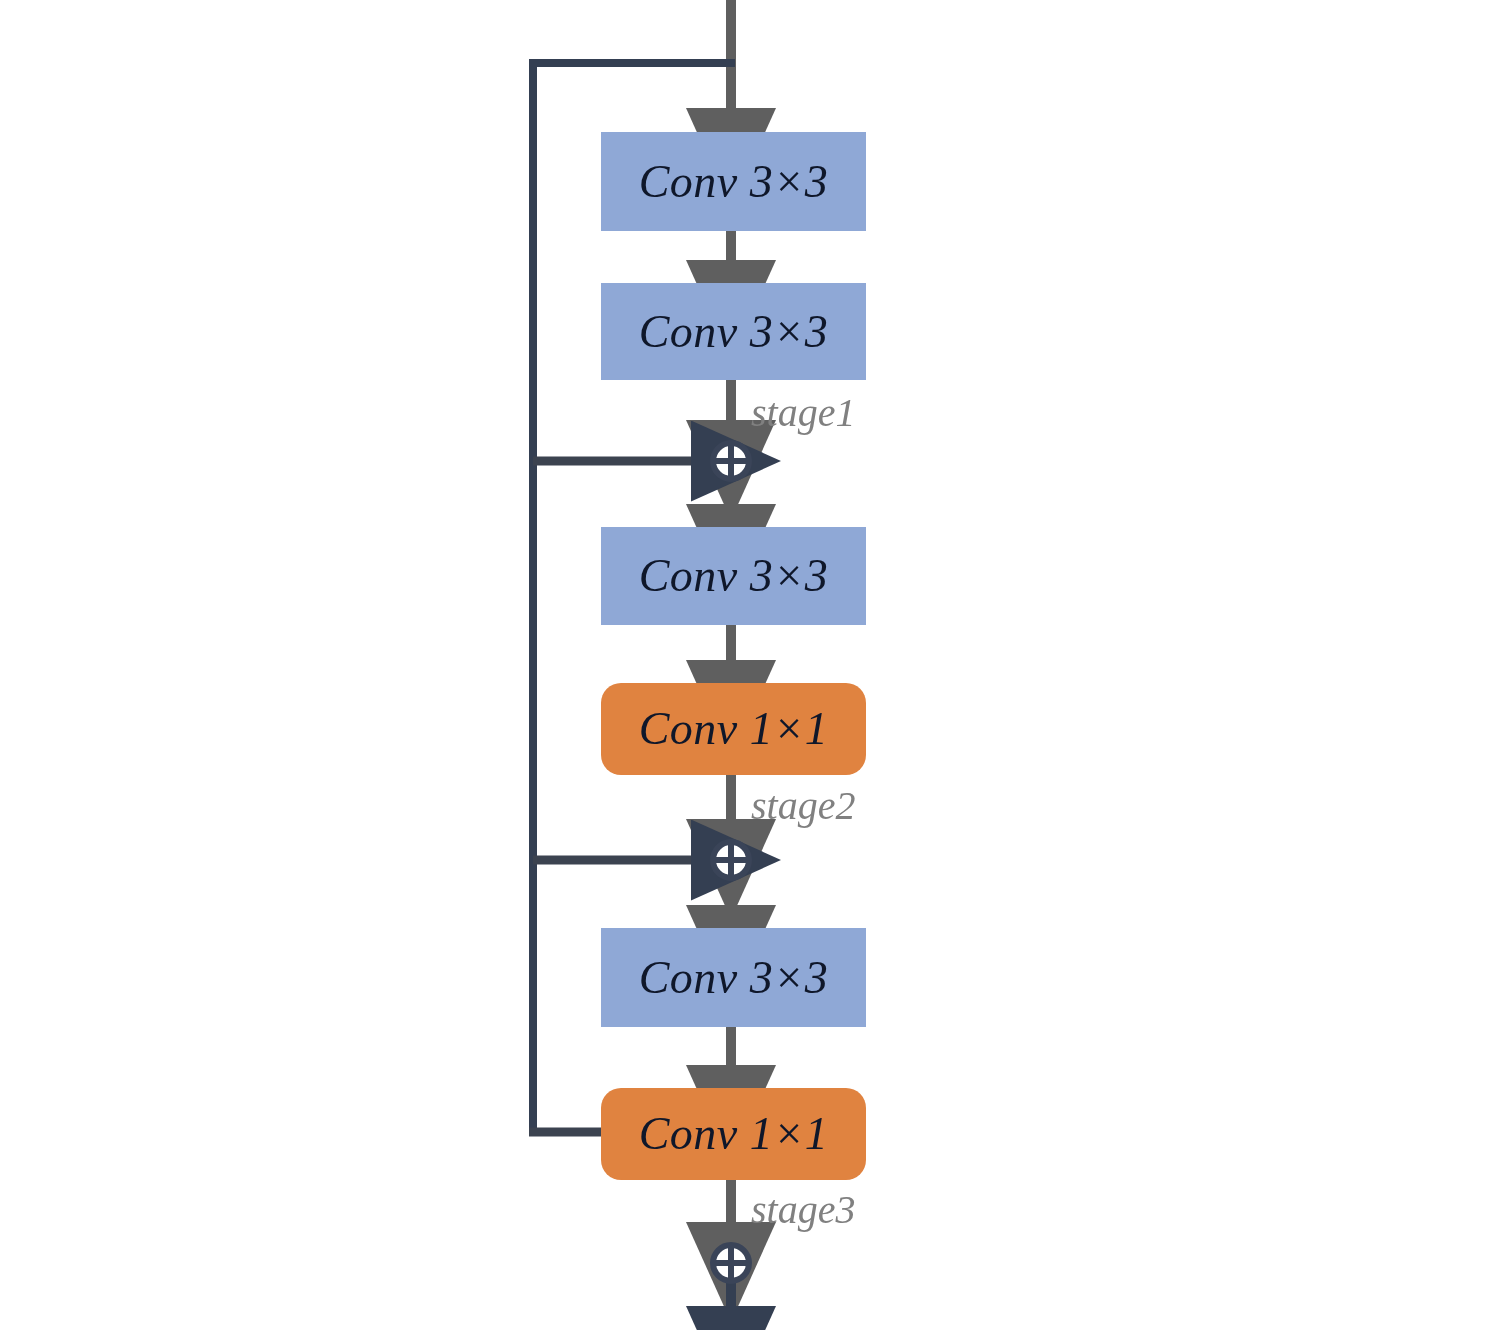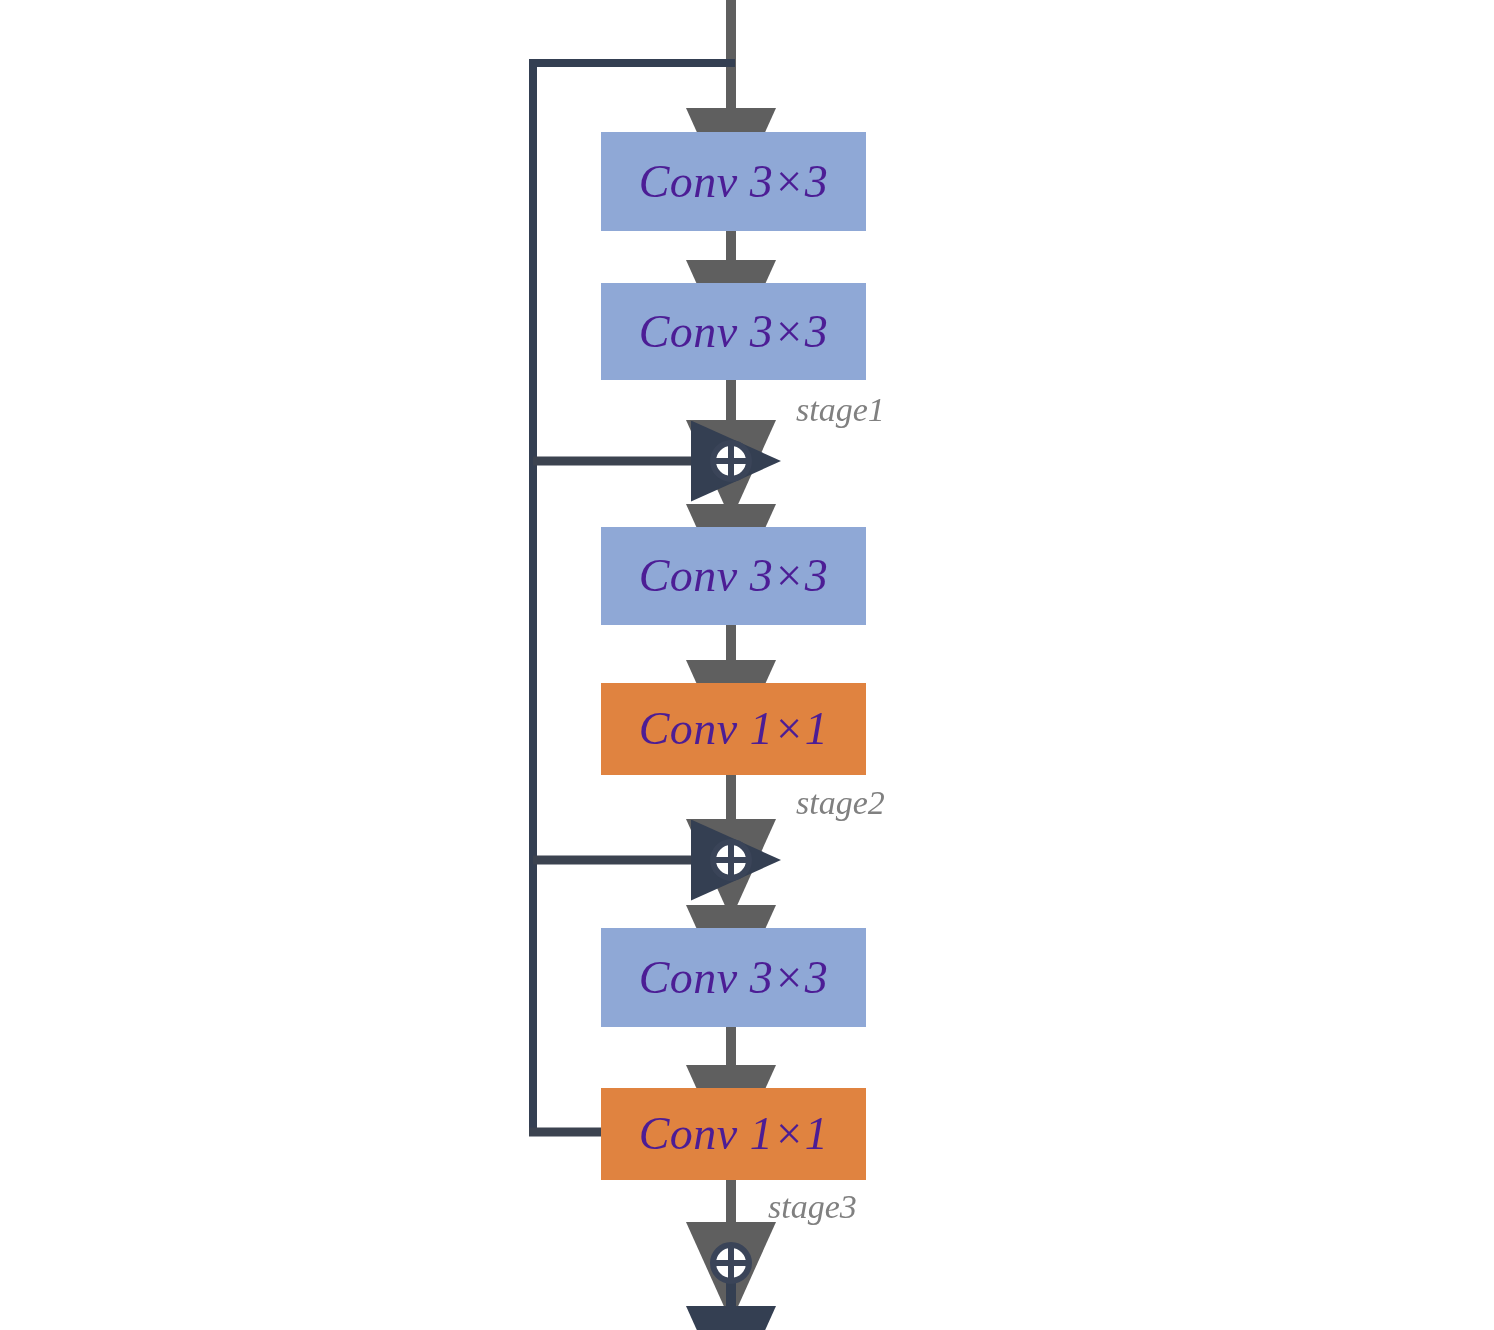--- a/index.html
+++ b/index.html
@@ -20,38 +20,37 @@
     left: 0;
     top: 0;
     width: 1494px;
     height: 1330px;
   }
   .node-box {
     position: absolute;
     display: flex;
     align-items: center;
     justify-content: center;
-    color: #4c1d95;
+    color: #0f172a;
     font-style: italic;
     font-size: 46px;
     letter-spacing: 0.5px;
     line-height: 1;
     user-select: none;
   }
   .node-box.blue  { background: #8fa8d6; }
-  .node-box.orange{ background: #e08340; }
+  .node-box.orange{ background: #e08340; border-radius: 20px; }
   .stage-label {
     position: absolute;
     color: #808080;
     font-style: italic;
-    font-size: 34px;
+    font-size: 40px;
     line-height: 1;
     white-space: nowrap;
     user-select: none;
-    margin-left: 45px;
   }
 </style>
 </head>
 <body>
 
 <div id="canvas">
 
   <svg class="diagram" viewBox="0 0 1494 1330">
     <defs>
       <marker id="arrowGray" markerWidth="10" markerHeight="9" refX="1" refY="4.5" orient="auto" markerUnits="strokeWidth">
@@ -122,15 +121,15 @@
   </div>
 
   <div class="node-box orange" style="left:601px; top:1088px; width:265px; height:92px;">
     <span>Conv 1×1</span>
   </div>
 
   <div class="stage-label" style="left:751px; top:393px;">stage1</div>
 
   <div class="stage-label" style="left:751px; top:786px;font-family:Liberation Serif, serif;">stage2</div>
 
-  <div class="stage-label" style="left:723px; top:1190px;">stage3</div>
+  <div class="stage-label" style="left:751px; top:1190px;">stage3</div>
 
 </div>
 
 </body></html>

